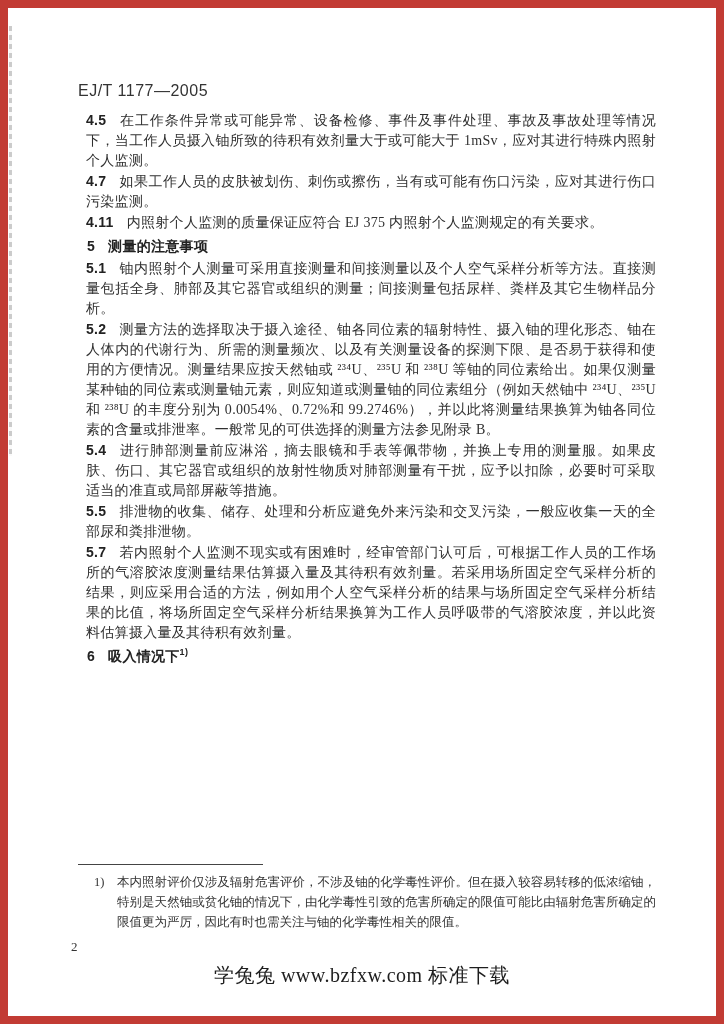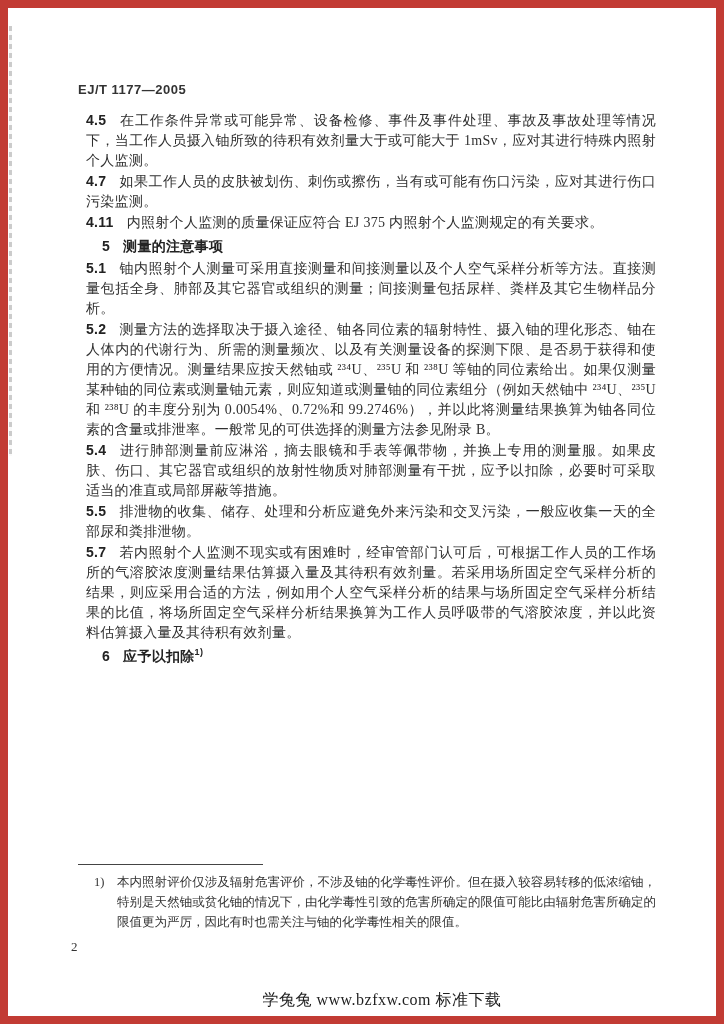--- a/index.html
+++ b/index.html
@@ -15,69 +15,69 @@
   }
   
   .scan-edge{
     position:absolute;left:9px;top:26px;width:3px;height:430px;opacity:.7;
     background:repeating-linear-gradient(180deg,
       rgba(120,120,120,.55) 0 5px, rgba(190,190,190,.12) 5px 9px);
   }
   .doc-header{
     position:absolute;left:78px;top:82px;
     font-family:"Liberation Sans","DejaVu Sans",sans-serif;
-    font-size:13px;letter-spacing:.5px;color:#333;font-weight:bold;
+    font-size:16px;letter-spacing:.5px;color:#333;
   }
   .content{
     position:absolute;left:86px;top:110px;width:570px;
     font-size:14px;line-height:20px;text-align:justify;
     letter-spacing:.3px;color:#303030;
   }
   p.clause{margin:0;}
   p.clause .num{
     font-family:"Liberation Sans","DejaVu Sans",sans-serif;
     font-weight:bold;margin-right:13px;color:#222;
   }
   p.clause.heading{
     font-family:"Liberation Sans","DejaVu Sans",sans-serif;
-    font-weight:bold;margin:3px 16px 2px;color:#222;
+    font-weight:bold;margin:3px 1px 2px;color:#222;
   }
   sup.fn-ref{font-size:9px;line-height:0;}
   .footnote{
     position:absolute;left:78px;top:864px;width:578px;
     font-size:12.5px;line-height:20px;text-align:justify;color:#333;
   }
   .fn-rule{width:185px;border:0;border-top:1.5px solid #444;margin:0 0 7px 0;}
   .fn-body{position:relative;padding-left:39px;}
   .fn-marker{position:absolute;left:16px;top:0;}
   .page-number{position:absolute;left:71px;top:939px;font-size:13px;color:#333;}
   .watermark{
-    position:absolute;left:362px;top:990px;transform:translateX(-50%);
-    font-size:16px;white-space:nowrap;color:#1e1e1e;letter-spacing:.5px;margin-left:20px;
+    position:absolute;left:362px;top:962px;transform:translateX(-50%);
+    font-size:20px;white-space:nowrap;color:#1e1e1e;letter-spacing:.5px;
   }
 </style>
 </head>
 <body>
 
 <div class="scan-edge"></div>
 
 <div class="doc-header">EJ/T 1177—2005</div>
 
 <div class="content">
   <div>
       <p class="clause"><span class="num">4.5</span><span>在工作条件异常或可能异常、设备检修、事件及事件处理、事故及事故处理等情况下，当工作人员摄入铀所致的待积有效剂量大于或可能大于 1mSv，应对其进行特殊内照射个人监测。</span></p>
       <p class="clause"><span class="num">4.7</span><span>如果工作人员的皮肤被划伤、刺伤或擦伤，当有或可能有伤口污染，应对其进行伤口污染监测。</span></p>
       <p class="clause"><span class="num">4.11</span><span>内照射个人监测的质量保证应符合 EJ 375 内照射个人监测规定的有关要求。</span></p>
       <p class="clause heading"><span class="num">5</span><span>测量的注意事项</span></p>
       <p class="clause"><span class="num">5.1</span><span>铀内照射个人测量可采用直接测量和间接测量以及个人空气采样分析等方法。直接测量包括全身、肺部及其它器官或组织的测量；间接测量包括尿样、粪样及其它生物样品分析。</span></p>
       <p class="clause"><span class="num">5.2</span><span>测量方法的选择取决于摄入途径、铀各同位素的辐射特性、摄入铀的理化形态、铀在人体内的代谢行为、所需的测量频次、以及有关测量设备的探测下限、是否易于获得和使用的方便情况。测量结果应按天然铀或 ²³⁴U、²³⁵U 和 ²³⁸U 等铀的同位素给出。如果仅测量某种铀的同位素或测量铀元素，则应知道或测量铀的同位素组分（例如天然铀中 ²³⁴U、²³⁵U 和 ²³⁸U 的丰度分别为 0.0054%、0.72%和 99.2746%），并以此将测量结果换算为铀各同位素的含量或排泄率。一般常见的可供选择的测量方法参见附录 B。</span></p>
       <p class="clause"><span class="num">5.4</span><span>进行肺部测量前应淋浴，摘去眼镜和手表等佩带物，并换上专用的测量服。如果皮肤、伤口、其它器官或组织的放射性物质对肺部测量有干扰，应予以扣除，必要时可采取适当的准直或局部屏蔽等措施。</span></p>
       <p class="clause"><span class="num">5.5</span><span>排泄物的收集、储存、处理和分析应避免外来污染和交叉污染，一般应收集一天的全部尿和粪排泄物。</span></p>
       <p class="clause"><span class="num">5.7</span><span>若内照射个人监测不现实或有困难时，经审管部门认可后，可根据工作人员的工作场所的气溶胶浓度测量结果估算摄入量及其待积有效剂量。若采用场所固定空气采样分析的结果，则应采用合适的方法，例如用个人空气采样分析的结果与场所固定空气采样分析结果的比值，将场所固定空气采样分析结果换算为工作人员呼吸带的气溶胶浓度，并以此资料估算摄入量及其待积有效剂量。</span></p>
-      <p class="clause heading"><span class="num">6</span><span>应予以扣除</span><sup class="fn-ref">1)</sup></p>
+      <p class="clause heading"><span class="num">6</span><span>吸入情况下</span><sup class="fn-ref">1)</sup></p>
     </div>
 </div>
 
 <div class="footnote">
   <hr class="fn-rule">
   <div class="fn-body">
     <span class="fn-marker">1)</span>
     <span>本内照射评价仅涉及辐射危害评价，不涉及铀的化学毒性评价。但在摄入较容易转移的低浓缩铀，特别是天然铀或贫化铀的情况下，由化学毒性引致的危害所确定的限值可能比由辐射危害所确定的限值更为严厉，因此有时也需关注与铀的化学毒性相关的限值。</span>
   </div>
 </div>

